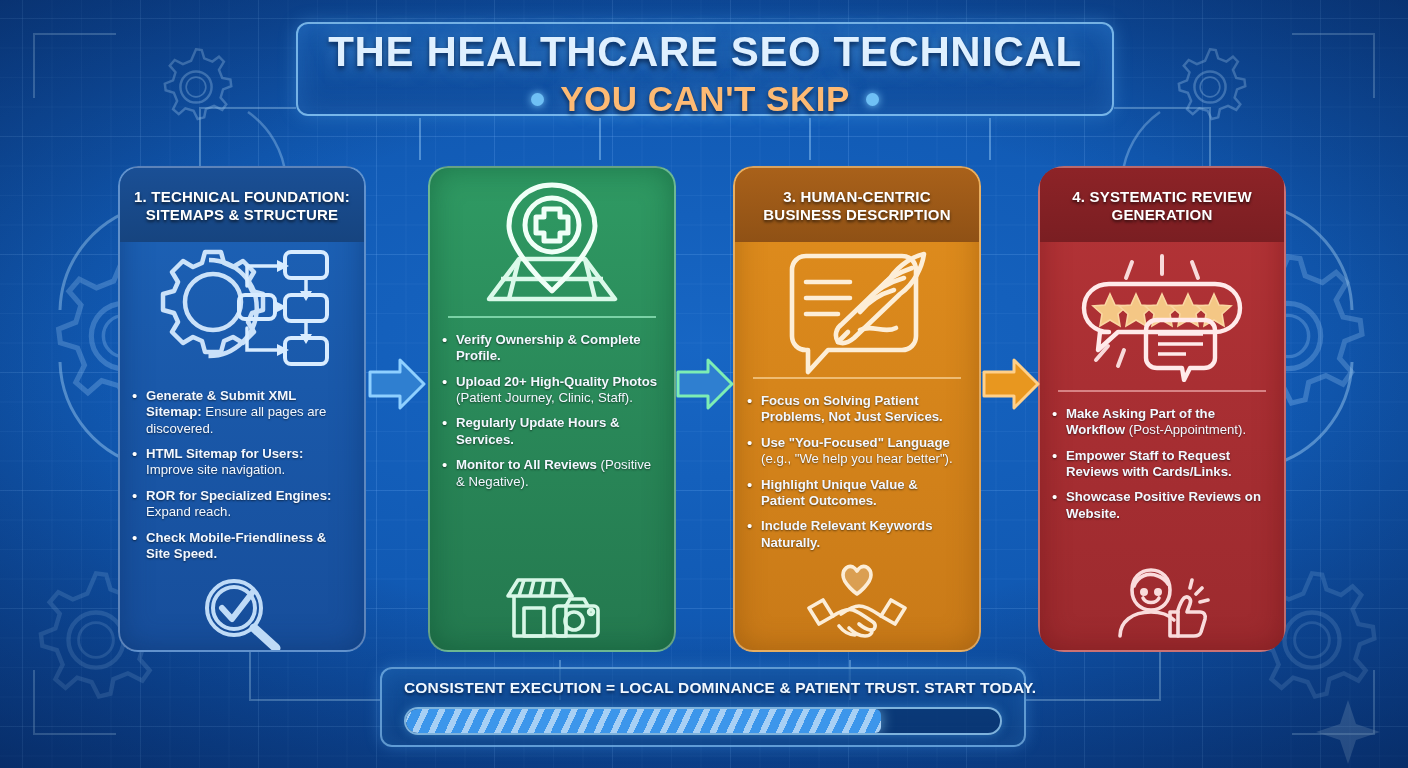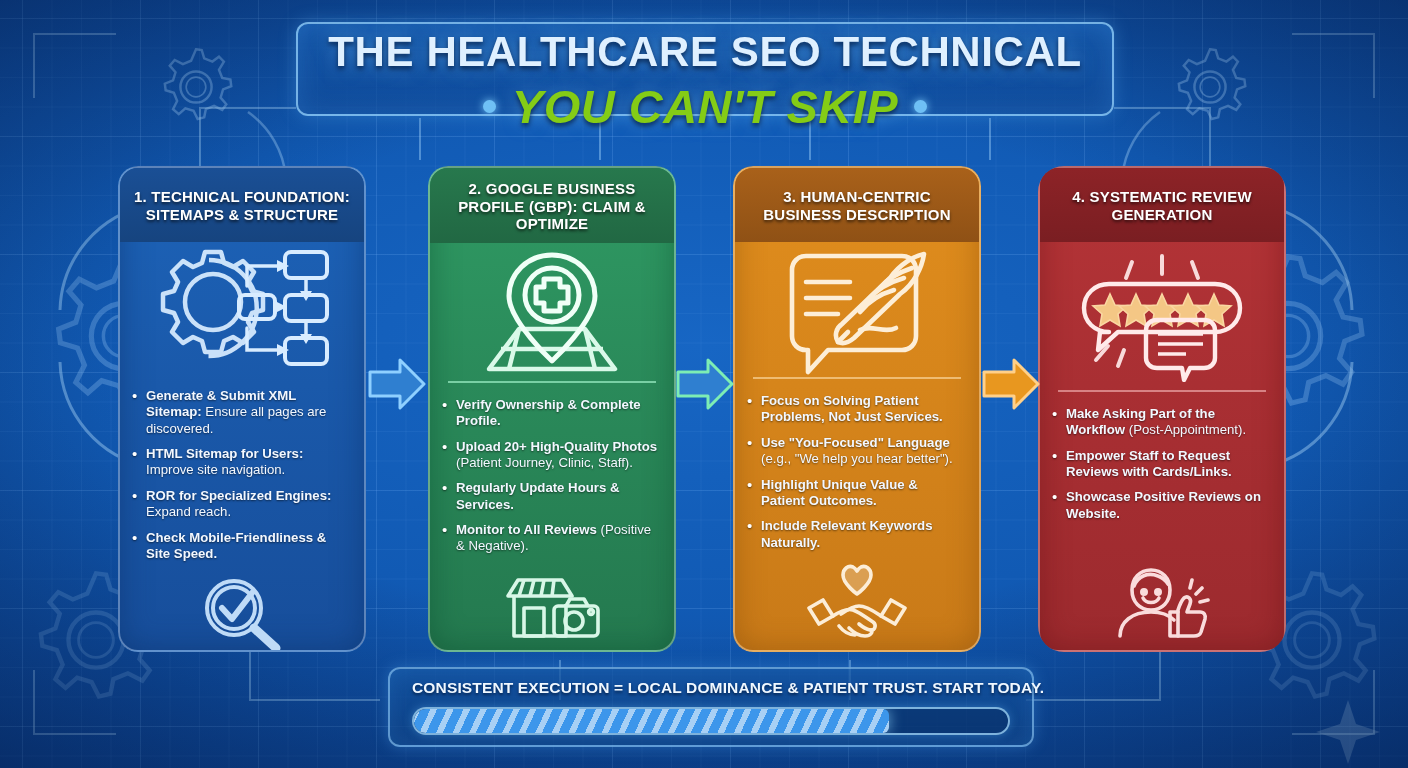--- a/index.html
+++ b/index.html
@@ -46,25 +46,24 @@
     font-size:42px; font-weight:700; letter-spacing:.6px;
     color:#dff0ff;
     text-shadow:0 3px 5px rgba(2,22,56,.75), 0 0 20px rgba(120,200,255,.55);
     white-space:nowrap;
   }
   #title-sub-wrap {
     position:absolute; left:296px; top:79px; width:818px;
     display:flex; align-items:center; justify-content:center; gap:16px;
   }
   #title-sub {
-    font-size:47px; font-weight:700; letter-spacing:.5px;
-    color:#84cc16;
+    font-size:35px; font-weight:700; letter-spacing:.5px;
+    color:#fdba74;
     text-shadow:0 3px 5px rgba(2,22,56,.75), 0 0 18px rgba(120,200,255,.5);
     white-space:nowrap;
-    font-style:italic;
   }
   .tdot { width:13px; height:13px; border-radius:50%;
     background:#6fc0f5; box-shadow:0 0 9px rgba(130,210,255,.95); }
 
   
   .card {
     position:absolute; top:166px; width:248px; height:486px;
     border-radius:20px; overflow:hidden;
   }
   .card-inner {
@@ -127,21 +126,21 @@
   #card-4 .card-inner { background:linear-gradient(180deg,#b53437 0%,#a92f33 45%,#9c2a2e 100%);
     box-shadow:0 0 22px rgba(255,130,135,.85), 0 0 48px rgba(255,90,95,.45), inset 0 0 30px rgba(90,12,15,.4); }
   #card-4 .card-head { background:linear-gradient(180deg,#8d2327 0%,#7a1e22 100%); }
   #card-4 .card-divider { background:rgba(255,200,200,.55); }
 
   
   .arrow { position:absolute; top:358px; width:58px; height:52px; }
 
   
   #footer {
-    position:absolute; left:388px; top:667px; width:646px; height:80px;
+    position:absolute; left:380px; top:667px; width:646px; height:80px;
     border:2px solid rgba(150,210,255,.6); border-radius:12px;
     background:linear-gradient(180deg, rgba(20,84,160,.70) 0%, rgba(14,64,130,.70) 100%);
     box-shadow:0 0 16px rgba(90,180,255,.30), inset 0 0 22px rgba(60,140,220,.22);
     padding:10px 22px;
   }
   #footer-text {
     text-align:center; font-size:15.5px; font-weight:700; letter-spacing:.15px;
     color:#f0f8ff; text-shadow:0 2px 3px rgba(0,20,50,.7);
     white-space:nowrap;
   }
@@ -305,21 +304,20 @@
           <path d="M58,53 L80,73" stroke-width="9" stroke-linecap="round"></path>
           <path d="M26,33 L36,44 L56,18" stroke-width="6" stroke-linecap="round" stroke-linejoin="round"></path>
         </g>
       </svg>
     </div>
   </div>
 </div>
 
 <div class="card" id="card-2">
   <div class="card-inner">
-    <div class="card-head">2. GOOGLE BUSINESS PROFILE (GBP): CLAIM &amp; OPTIMIZE</div>
     <div class="card-icon">
       <svg width="170" height="138" viewBox="0 0 170 138">
         <g fill="none" stroke="#e4fff1" stroke-width="4.5" stroke-linejoin="round" opacity="0.95">
           <path d="M22,126 L52,86 L118,86 L148,126 Z"></path>
           <path d="M52,86 L42,126 M118,86 L128,126 M34,106 L136,106"></path>
         </g>
         <g fill="none" stroke="#f0fff7" stroke-width="5" stroke-linejoin="round">
           <path d="M85,12 C60,12 42,31 42,53 C42,78 85,118 85,118 C85,118 128,78 128,53 C128,31 110,12 85,12 Z"></path>
           <circle cx="85" cy="52" r="27"></circle>
           <path d="M77,36 L93,36 L93,44 L101,44 L101,60 L93,60 L93,68 L77,68 L77,60 L69,60 L69,44 L77,44 Z"></path>

